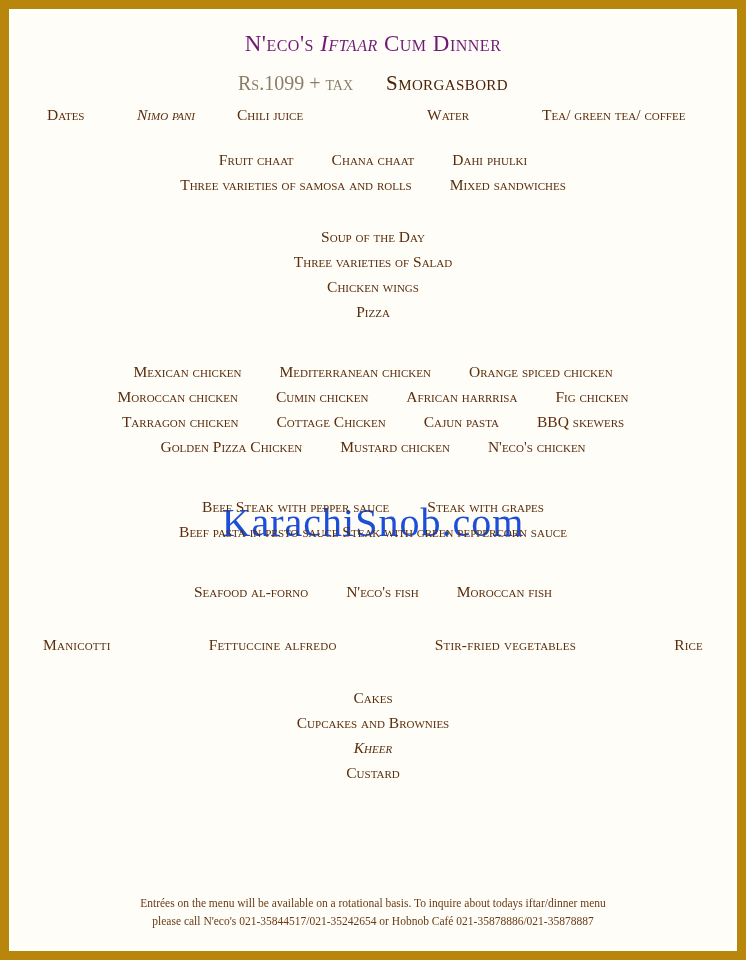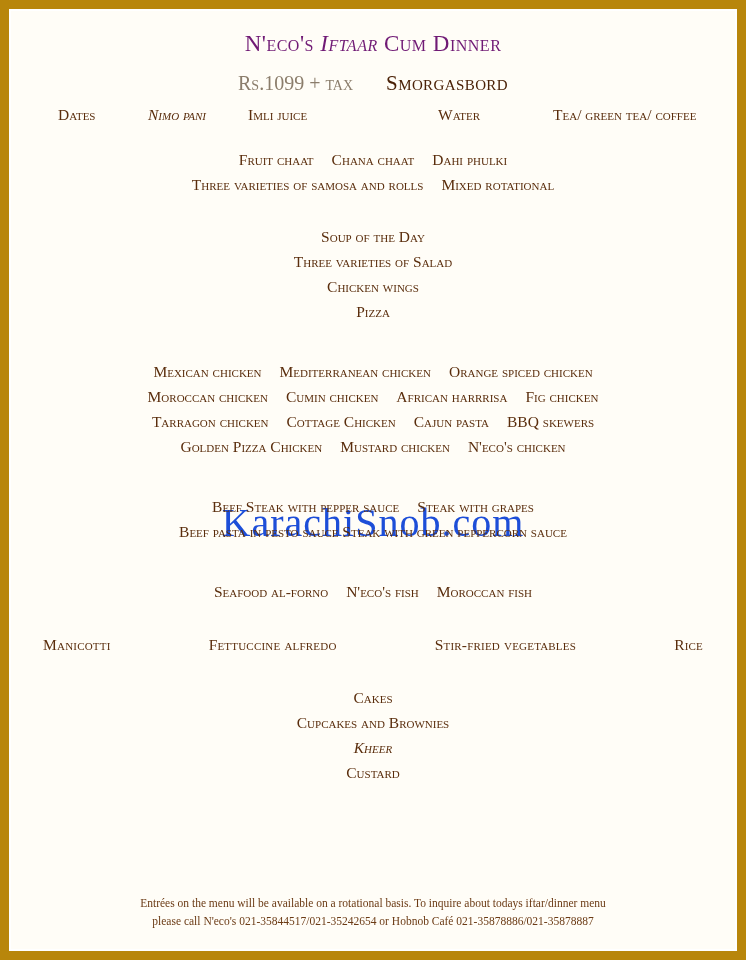--- a/index.html
+++ b/index.html
@@ -104,21 +104,21 @@
   .line {
     text-align: center;
     font-variant: small-caps;
     font-size: 15.5px;
     margin: 7px 0;
     color: #5a2d0c;
   }
   .grid-row {
     display: flex;
     justify-content: center;
-    gap: 18px;
+    gap: 38px;
     margin: 7px 0;
     font-variant: small-caps;
     font-size: 15.5px;
   }
   .footer {
     position: absolute;
     left: 0; right: 0;
     bottom: 18px;
     text-align: center;
     font-size: 11.5px;
@@ -128,21 +128,21 @@
     padding: 0 40px;
     box-sizing: border-box;
   }
   .drinks-row {
     display: flex;
     font-variant: small-caps;
     font-size: 15.5px;
     padding: 0 18px;
     margin-top: 4px;
   }
-  .drinks-row .c1 { width: 90px; margin-left: 11px; }
+  .drinks-row .c1 { width: 90px; }
   .drinks-row .c2 { width: 100px; font-style: italic; }
   .drinks-row .c3 { width: 190px; }
   .drinks-row .c4 { width: 115px; }
   .drinks-row .c5 { flex: 1; }
 </style>
 </head>
 <body>
 
 <div class="page">
   <div class="inner">
@@ -156,35 +156,35 @@
       </div>
 
       <div class="price-row">
         <span class="price">Rs.1099 + tax</span>
         <span class="smorgasbord">Smorgasbord</span>
       </div>
 
       <div class="drinks-row">
         <span class="c1">Dates</span>
         <span class="c2">Nimo pani</span>
-        <span class="c3">Imli juice</span>
+        <span class="c3">Chili juice</span>
         <span class="c4">Water</span>
         <span class="c5">Tea/ green tea/ coffee</span>
       </div>
 
       <div class="gap-md"></div>
 
       <div class="grid-row">
         <span class="item">Fruit chaat</span>
         <span class="item">Chana chaat</span>
         <span class="item">Dahi phulki</span>
       </div>
       <div class="grid-row">
         <span class="item">Three varieties of samosa and rolls</span>
-        <span class="item">Mixed rotational</span>
+        <span class="item">Mixed sandwiches</span>
       </div>
 
       <div class="gap-md"></div>
 
       <div class="line">Soup of the Day</div>
       <div class="line">Three varieties of Salad</div>
       <div class="line">Chicken wings</div>
       <div class="line">Pizza</div>
 
       <div class="gap-lg"></div>

